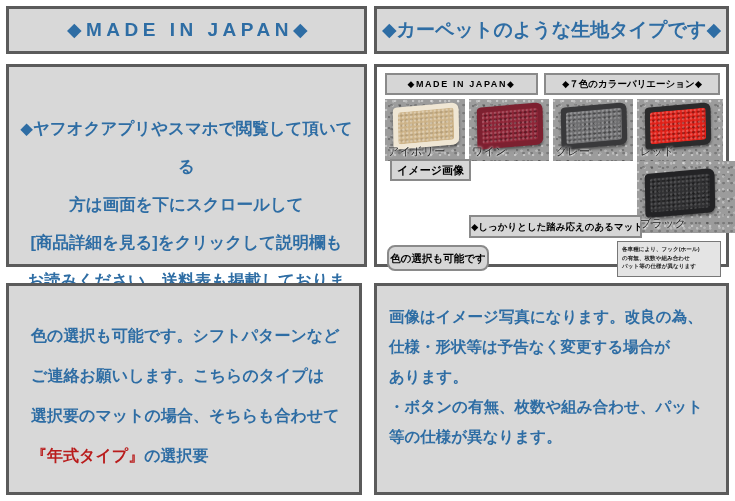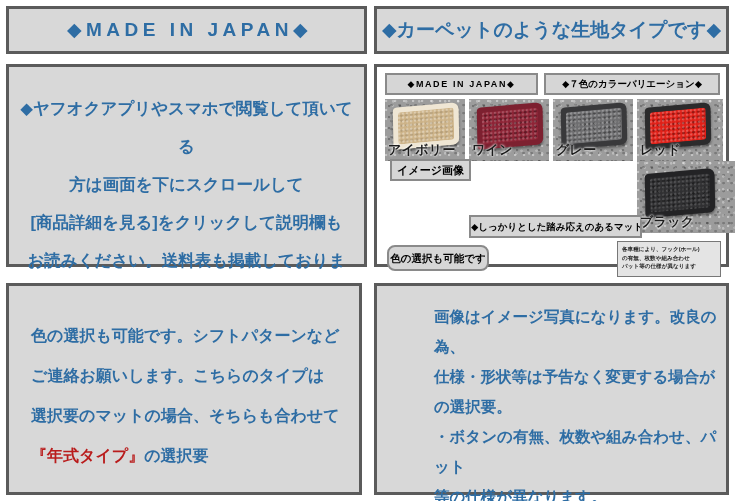--- a/index.html
+++ b/index.html
@@ -36,20 +36,21 @@
 
   
   #p-notice{ left:6px; top:64px; width:361px; height:203px; }
   #p-notice .body{
     padding:22px 10px 0 10px;
     text-align:center;
     color:#2e6da4;
     font-weight:bold;
     font-size:16.5px;
     line-height:38px;
+    margin-top:20px;
   }
 
   
   #p-image{ left:374px; top:64px; width:355px; height:203px;
             background:#ffffff; border:3px solid #5b5b5b; }
   #collage{ position:absolute; inset:0; }
 
   .tag{
     position:absolute;
     background:#d6d6d6;
@@ -101,21 +102,21 @@
     border-radius:4px 7px 6px 4px;
     transform:rotate(-5deg) skewX(-4deg);
     box-shadow:0 2px 3px rgba(0,0,0,.45);
   }
   .mat .face{
     position:absolute; inset:5px;
     border-radius:3px;
   }
   .sw-label{
     position:absolute; left:3px; bottom:2px;
-    font-size:13px; font-weight:bold; color:#1c1c1c;
+    font-size:11px; font-weight:normal; color:#1c1c1c;
     text-shadow:0 0 2px #fff,0 0 3px #fff;
     letter-spacing:.3px;
     z-index:3;
     margin-top:12px;
   }
 
   #sw-ivory{ left:8px; }
   #sw-ivory .mat{ background:#efe6d4; }
   #sw-ivory .face{ background:#cdb388;
     background-image:radial-gradient(circle at 30% 40%, rgba(255,255,255,.35) 0 1px, transparent 1.5px),
@@ -156,21 +157,21 @@
     padding:30px 16px 0 22px;
     color:#2e6da4;
     font-weight:bold;
     font-size:16px;
     line-height:40px;
     text-align:left;
   }
   .red{ color:#b91c1c;text-align:center; }
 
   
-  #p-disclaim{ left:374px; top:283px; width:355px; height:212px;padding-left:45px; }
+  #p-disclaim{ left:374px; top:283px; width:355px; height:212px; }
   #p-disclaim .body{
     padding:16px 0 0 12px;
     color:#2e6da4;
     font-weight:bold;
     font-size:15.5px;
     line-height:30px;
     text-align:left;
   }
 </style>
 </head>
@@ -258,17 +259,17 @@
     <div>ご連絡お願いします。こちらのタイプは</div>
     <div>選択要のマットの場合、そちらも合わせて</div>
     <div><span class="red">『年式タイプ』</span><span>の選択要</span></div>
   </div>
 </div>
 
 <div class="panel" id="p-disclaim">
   <div class="body">
     <div>画像はイメージ写真になります。改良の為、</div>
     <div>仕様・形状等は予告なく変更する場合が</div>
-    <div>の選択要。</div>
+    <div>あります。</div>
     <div>・ボタンの有無、枚数や組み合わせ、パット</div>
     <div>等の仕様が異なります。</div>
   </div>
 </div>
 
 </body></html>

